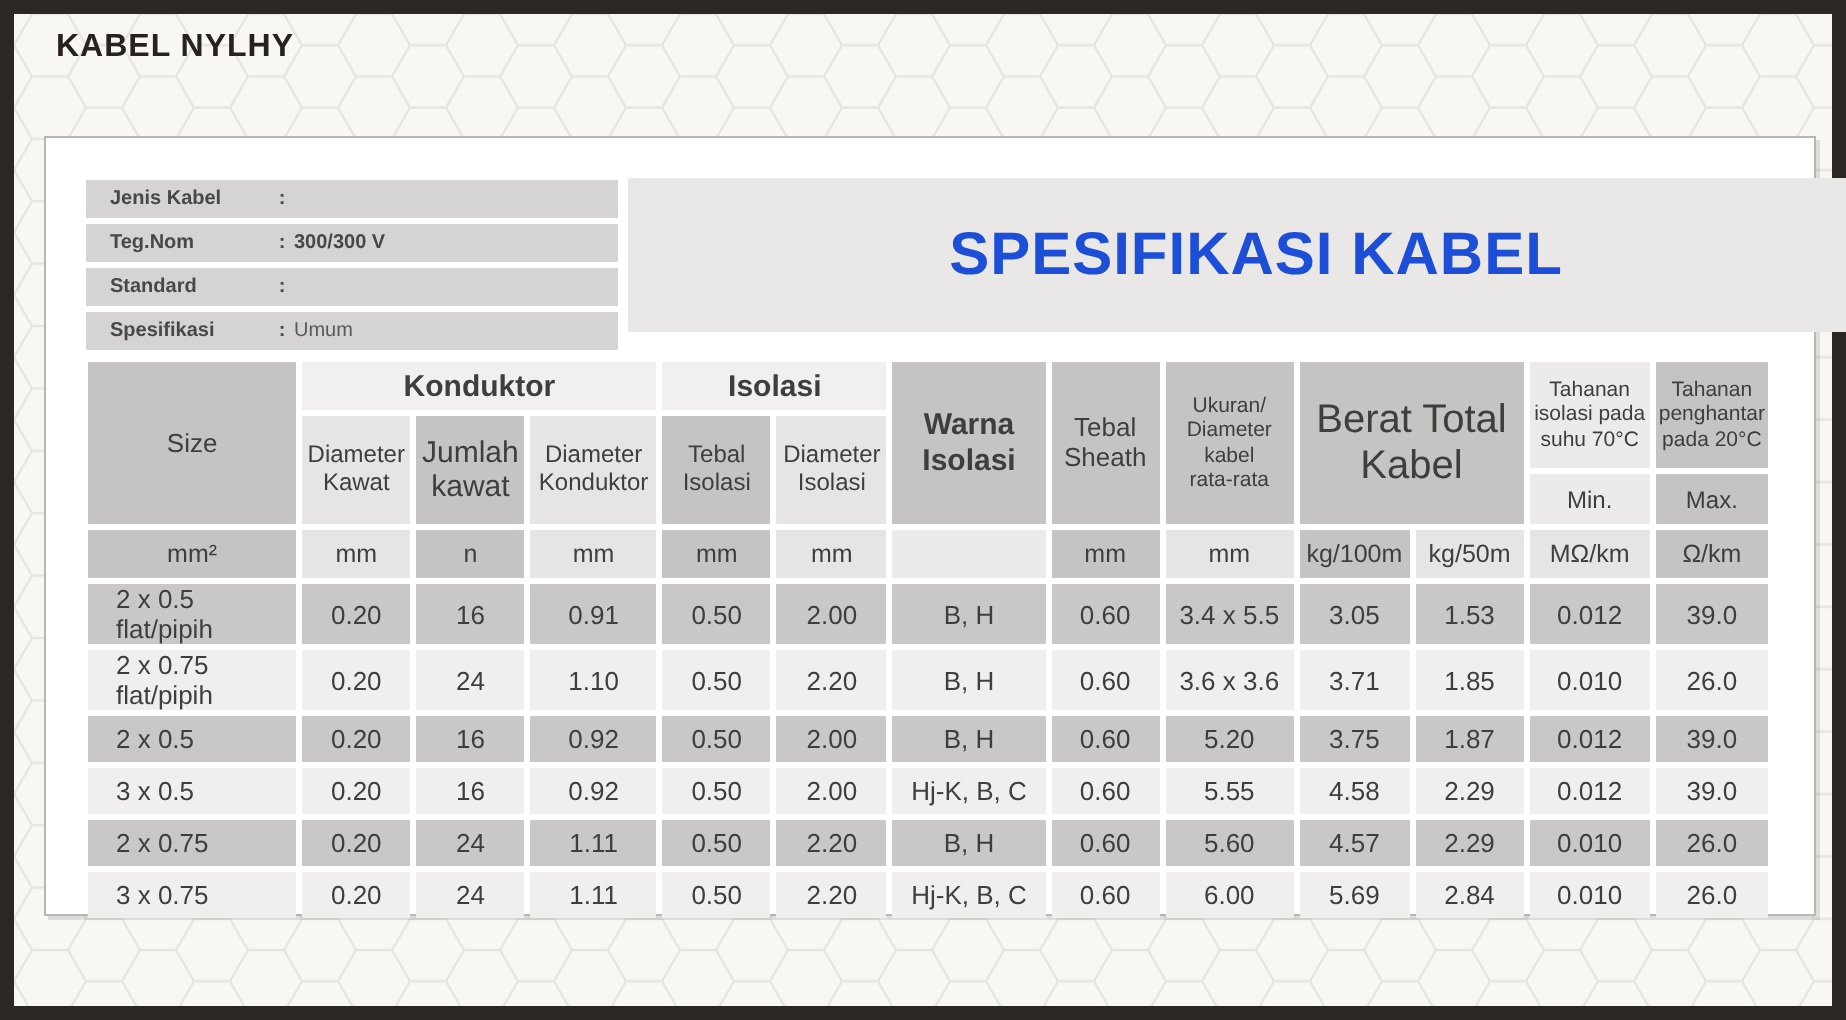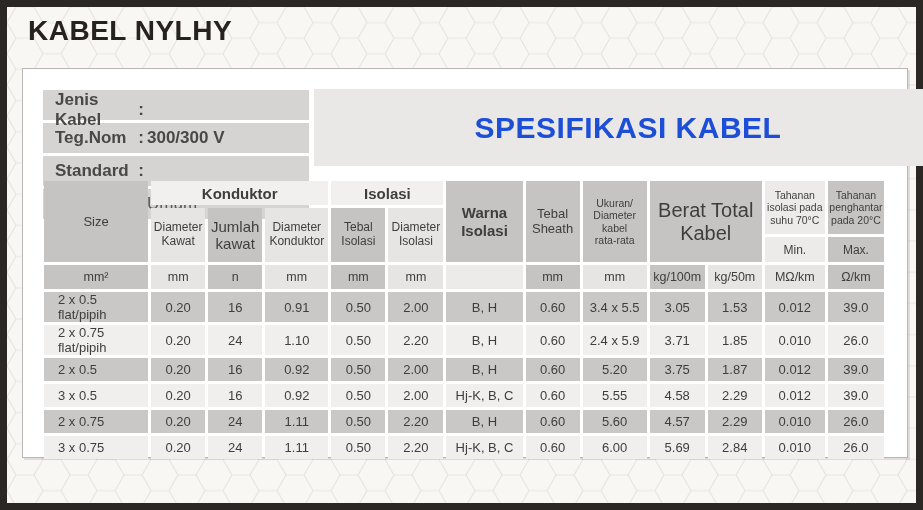--- a/index.html
+++ b/index.html
@@ -1,27 +1,27 @@
 <!DOCTYPE html>
 <html><head>
 <meta charset="utf-8">
 <style>
   html,body{margin:0;padding:0;width:923px;height:510px;overflow:hidden;
     font-family:"Liberation Sans","DejaVu Sans",sans-serif;background:#2b2725;}
   .frame{position:absolute;inset:0;border:7px solid #2b2725;background:#f8f7f4;}
   .hexbg{position:absolute;left:0;top:0;}
-  .page-title{position:absolute;left:21px;top:8px;font-size:28px;font-weight:bold;
+  .page-title{position:absolute;left:21px;top:8px;font-size:16px;font-weight:bold;
     color:#272220;letter-spacing:.5px;margin:0;}
   .panel{position:absolute;left:15px;top:61px;width:884px;height:388px;background:#ffffff;
     border:1px solid #b9b7b4;box-shadow:2px 2px 0 rgba(0,0,0,0.10);}
   
   .info{position:absolute;left:20px;top:21px;width:266px;}
   .info-row{display:grid;grid-template-columns:80px 12px 1fr;align-items:center;
-    background:#d5d4d2;height:30px;margin-bottom:3px;padding-left:12px;
-    font-size:17px;color:#4a4846;}
+    background:#d5d4d2;height:19px;margin-bottom:3px;padding-left:12px;
+    font-size:10px;color:#4a4846;}
   .info-row .lbl{font-weight:bold;}
   .info-row .sep{font-weight:bold;text-align:center;}
   .info-row .val{font-weight:bold;}
   .info-row .val.plain{font-weight:normal;color:#5b5957;}
   
   .spec-title{position:absolute;left:291px;top:20px;width:628px;height:77px;background:#e9e8e6;
     display:flex;align-items:center;justify-content:center;font-size:30px;font-weight:bold;
     color:#1d4ed8;letter-spacing:.5px;}
   
   .spec-table{position:absolute;left:18px;top:109px;}
@@ -178,21 +178,21 @@
         </tr>
         <tr class="row-data row-even">
           <td class="cell-left">2 x 0.75 flat/pipih</td>
           <td>0.20</td>
           <td>24</td>
           <td>1.10</td>
           <td>0.50</td>
           <td>2.20</td>
           <td>B, H</td>
           <td>0.60</td>
-          <td>2.4 x 5.9</td>
+          <td>3.6 x 3.6</td>
           <td>3.71</td>
           <td>1.85</td>
           <td>0.010</td>
           <td>26.0</td>
         </tr>
         <tr class="row-data row-odd">
           <td class="cell-left">2 x 0.5</td>
           <td>0.20</td>
           <td>16</td>
           <td>0.92</td>

